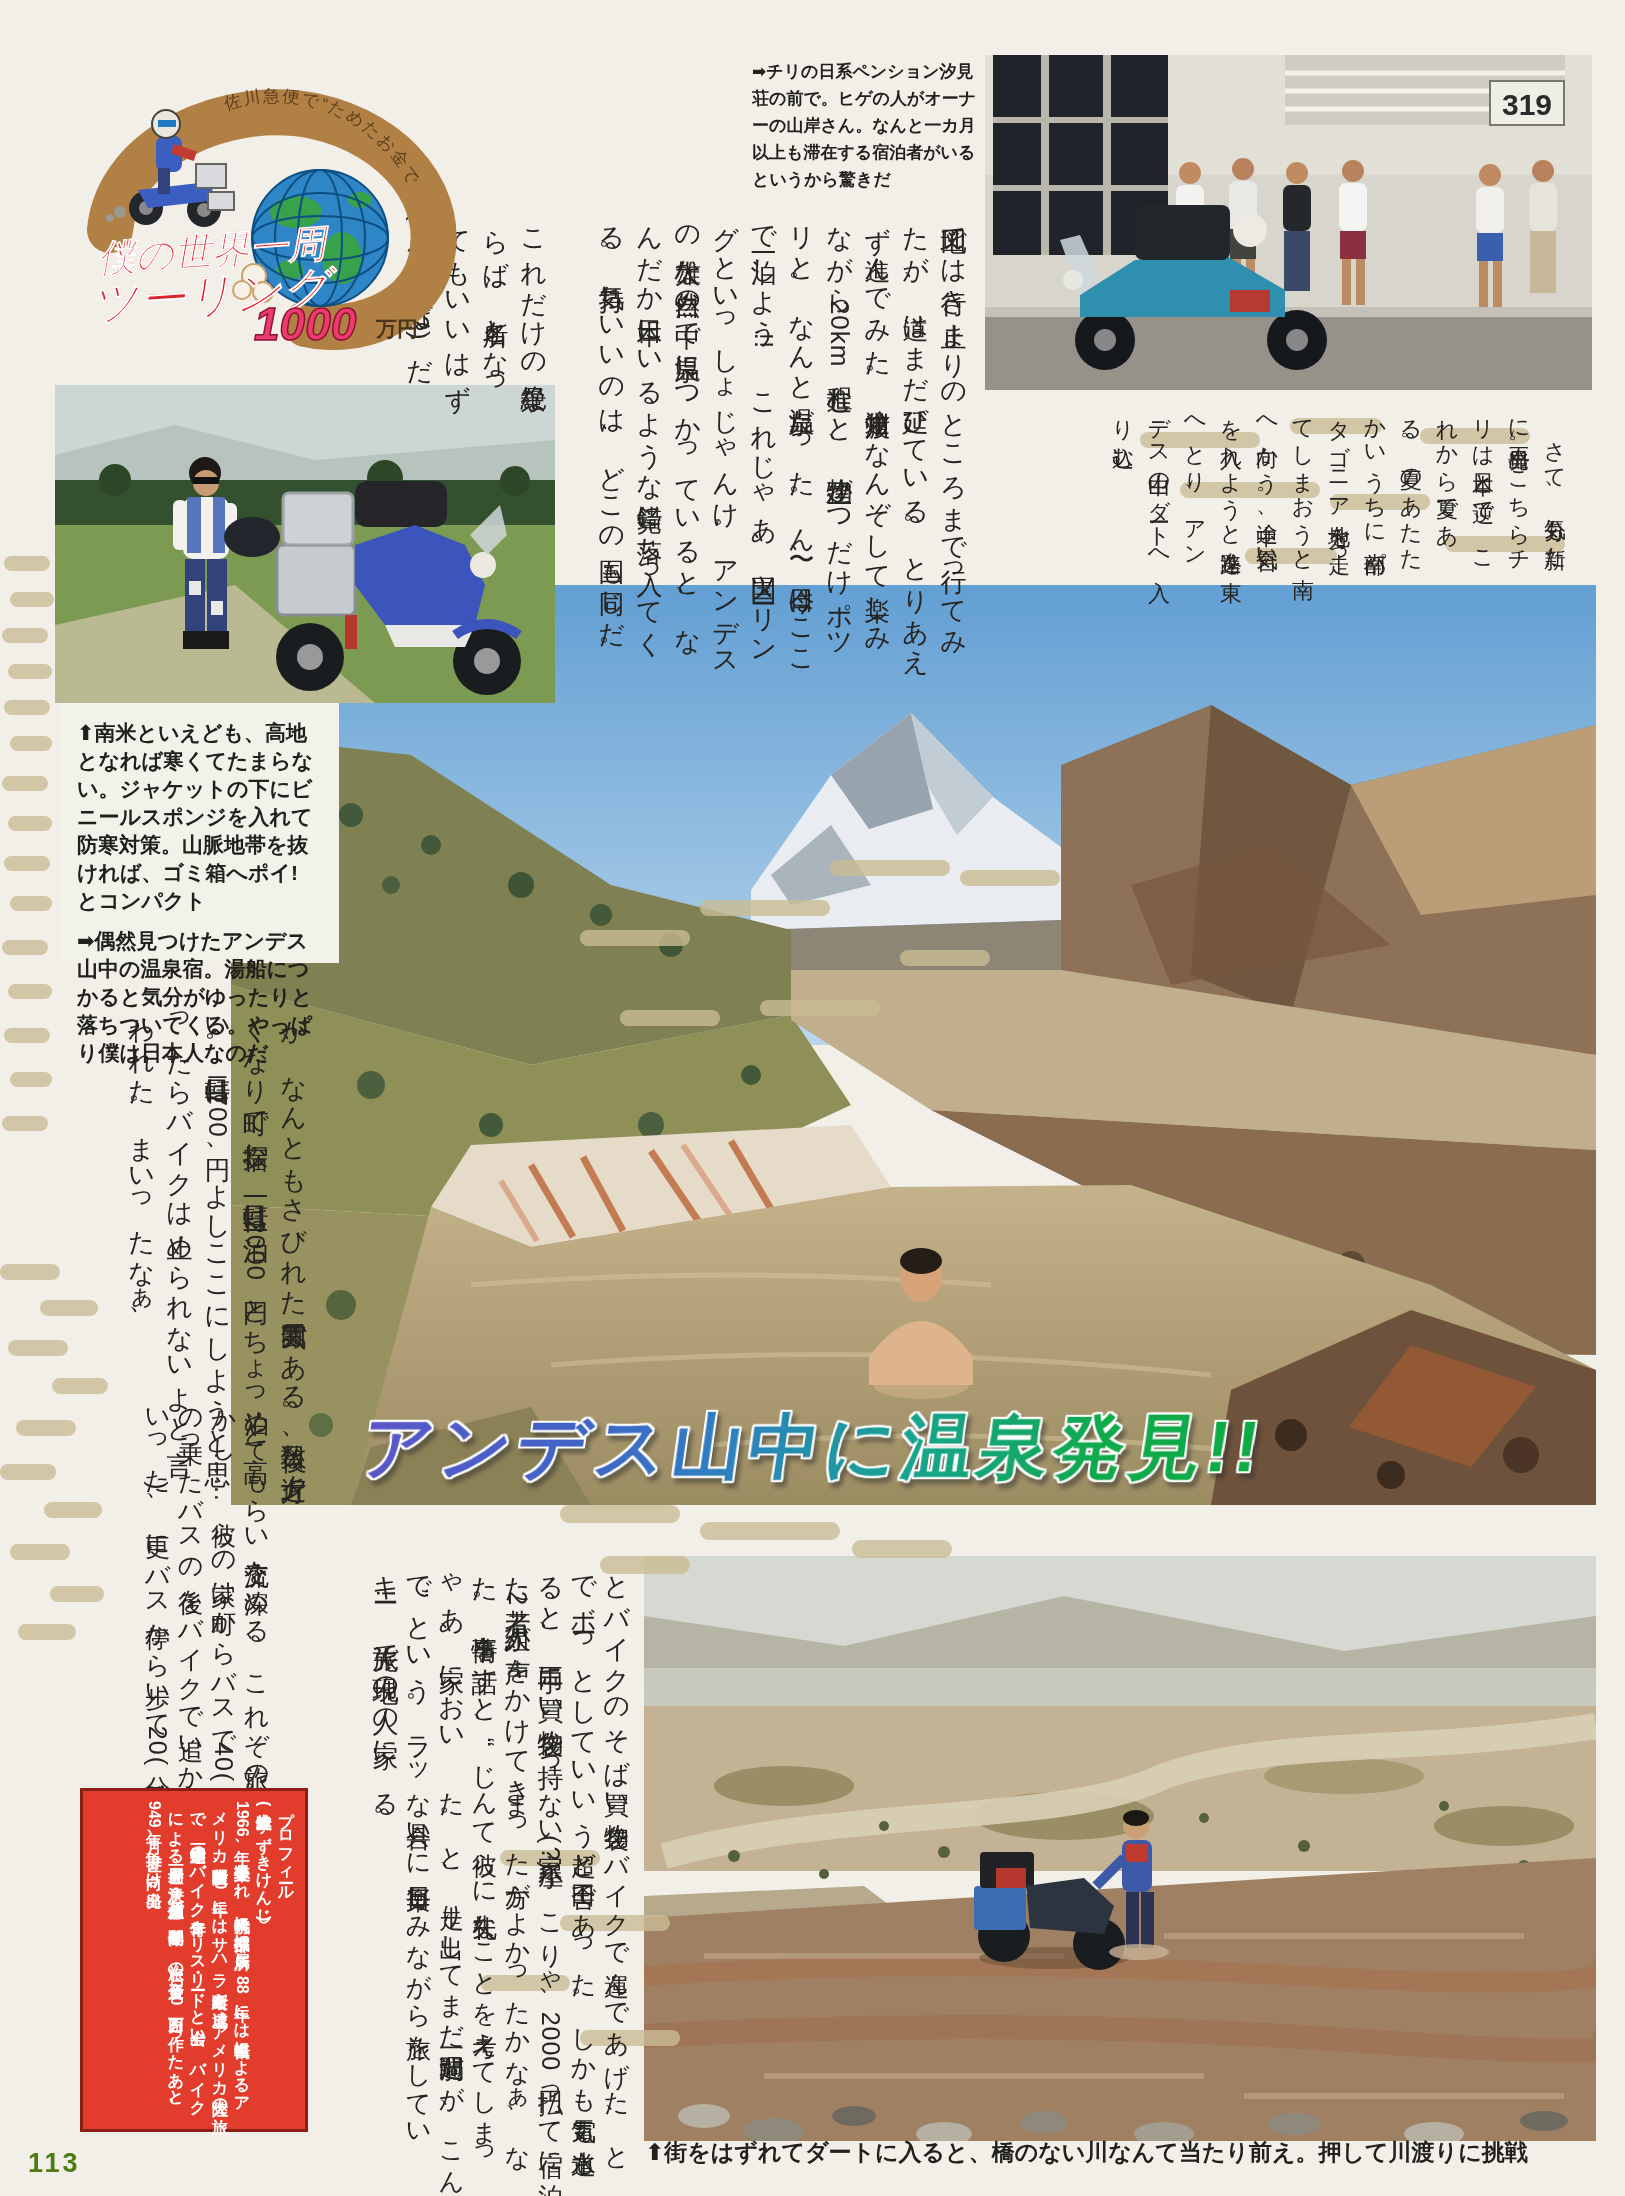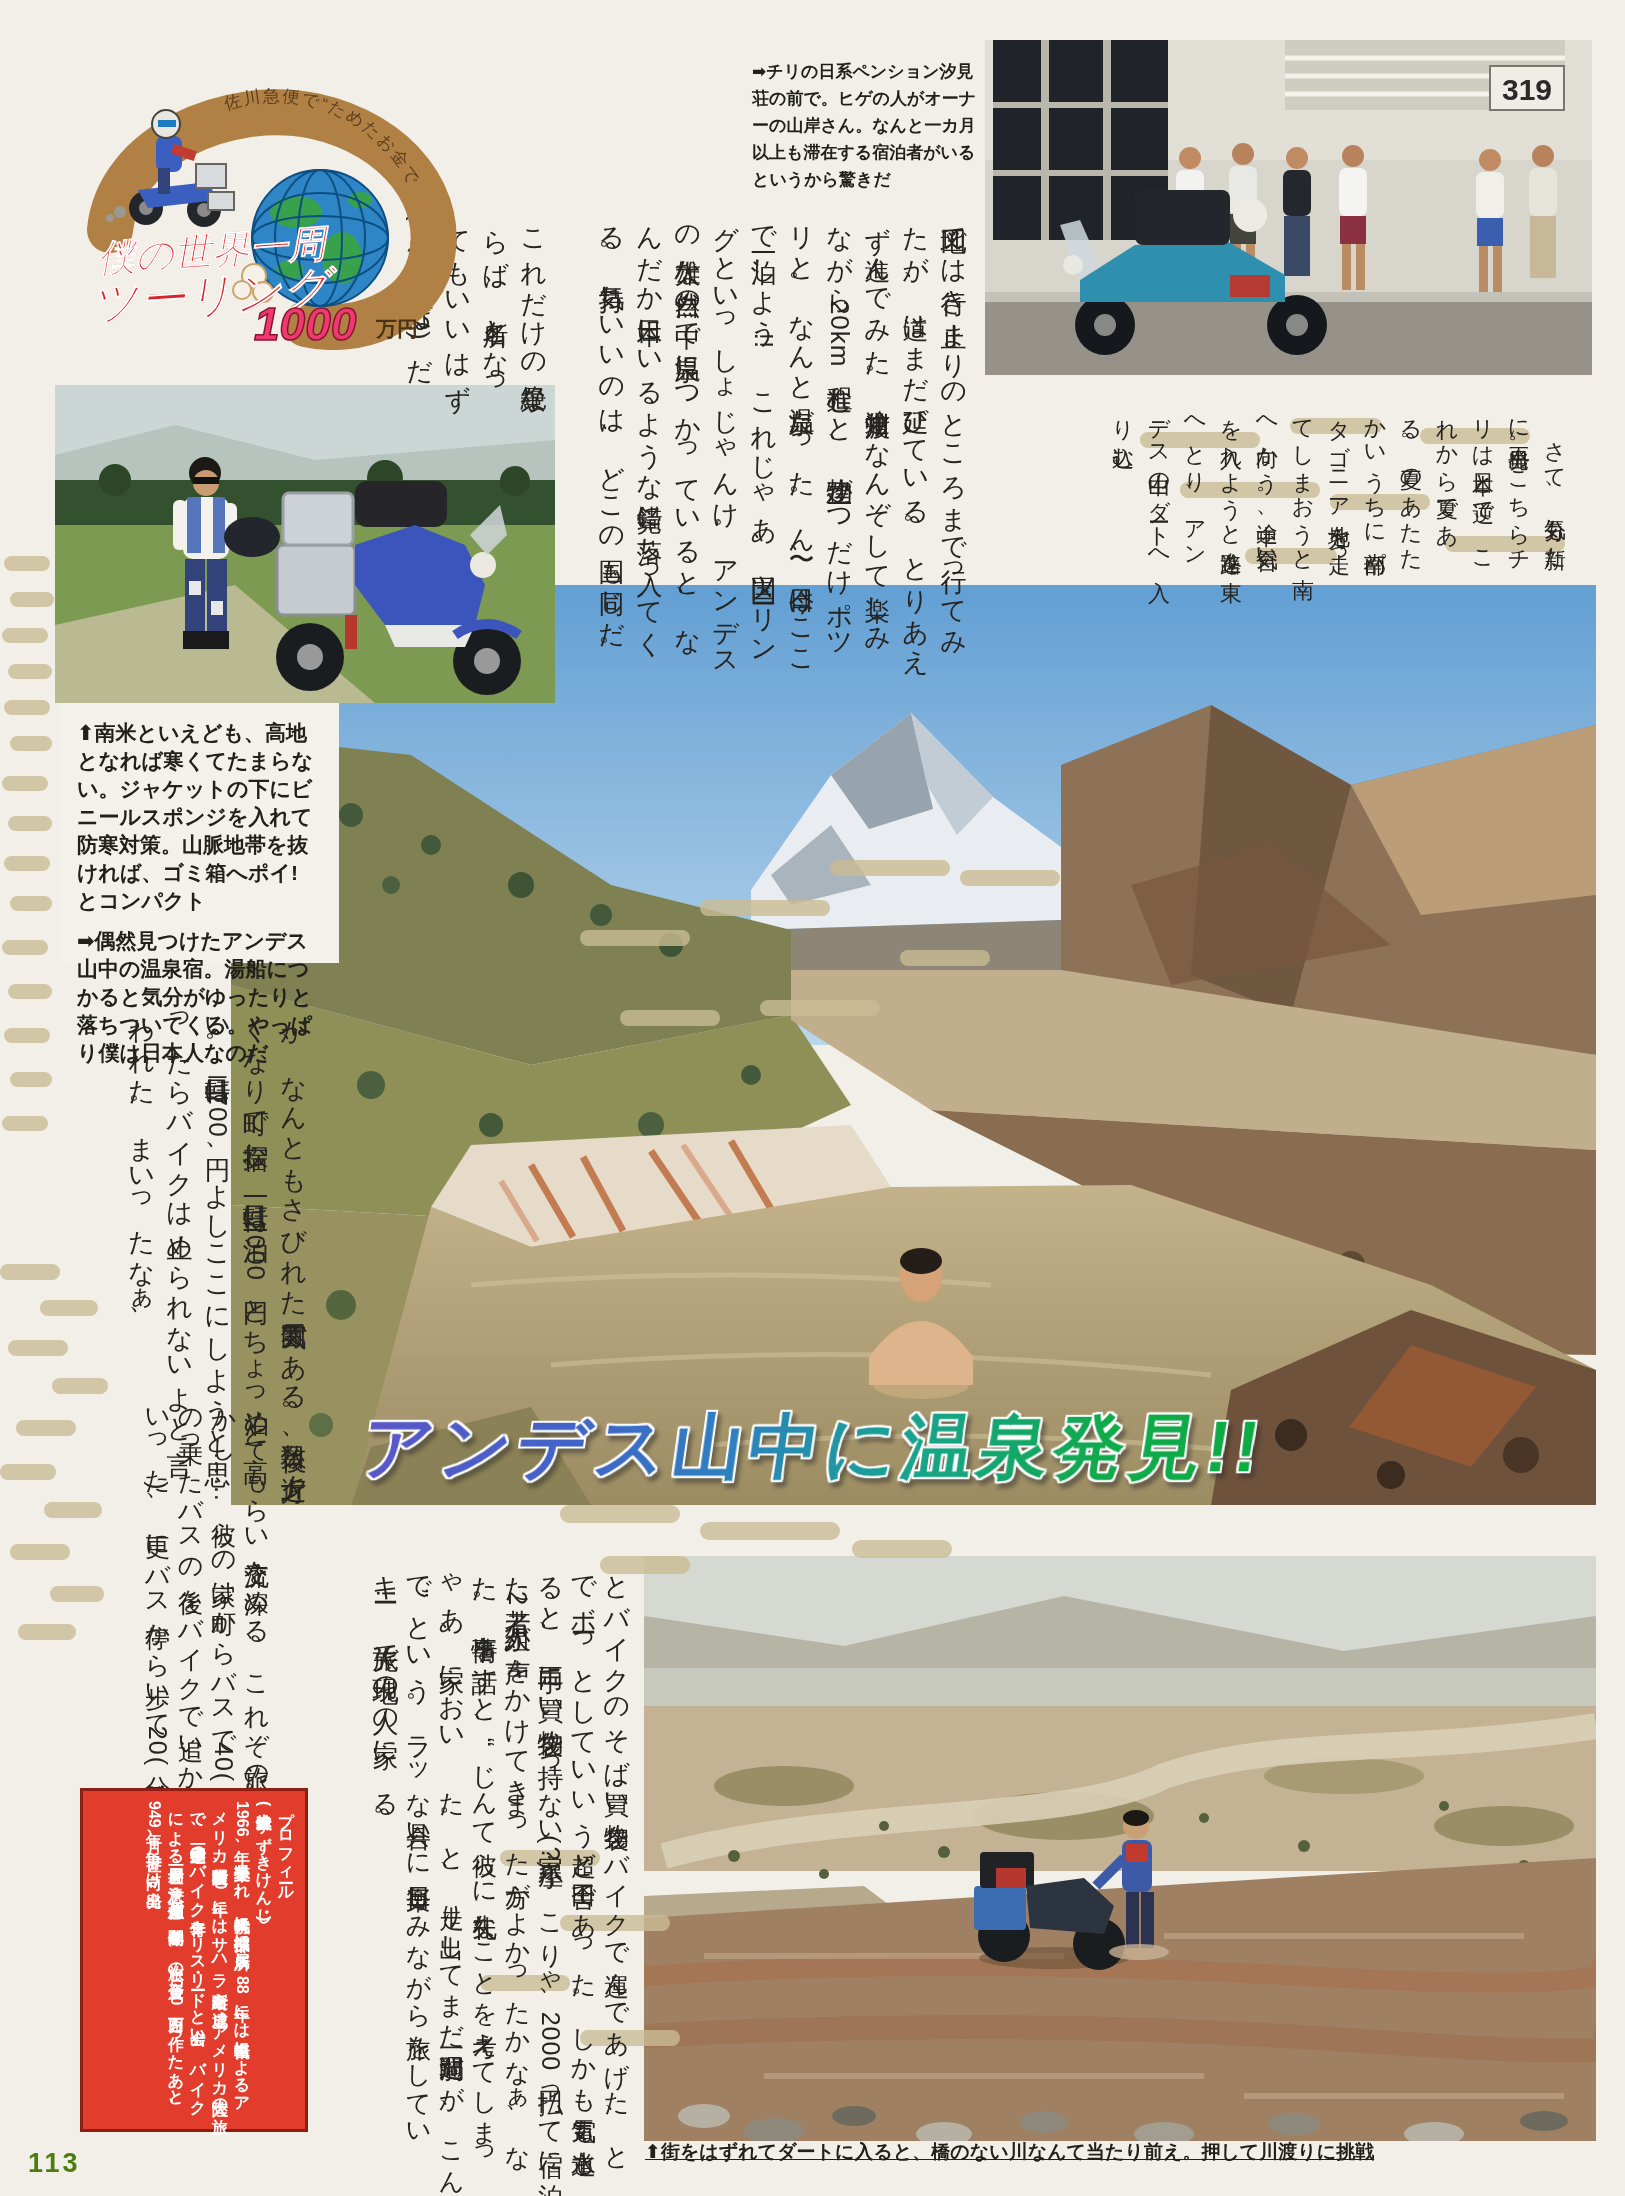--- a/index.html
+++ b/index.html
@@ -14,21 +14,21 @@
   #block-scenery{top:212px;right:1072px;height:192px;font-size:26px;line-height:38px;}
   #block-town{top:1000px;right:1312px;height:458px;font-size:26px;line-height:38px;}
   #block-stay{top:1392px;right:1352px;height:465px;font-size:25px;line-height:33px;}
   #block-youths{top:1558px;right:992px;height:238px;font-size:26px;line-height:33px;}
   #block-carry{top:1775px;right:992px;height:412px;font-size:25px;line-height:33px;}
   .caption{position:absolute;z-index:6;font-weight:700;color:#21201b;}
   #caption-top{left:752px;top:58px;width:234px;font-size:17px;line-height:27px;}
   #caption-left{left:59px;top:703px;width:268px;height:252px;font-size:21px;line-height:28px;
                 background:#f2f1ea;padding:4px 6px;z-index:4;}
   #caption-left p{margin:12px;}
-  #caption-bottom{left:645px;top:2140px;width:930px;font-size:19px;line-height:24px;text-decoration:underline;}
+  #caption-bottom{left:645px;top:2140px;width:930px;font-size:23px;line-height:24px;}
   #page-number{position:absolute;left:28px;top:2148px;font-size:27px;font-weight:700;
                letter-spacing:3px;color:#4d7c0f;z-index:6;}
   #headline{position:absolute;left:362px;top:1400px;z-index:7;font-size:71px;font-weight:900;
             letter-spacing:5px;transform:skewX(-8deg);
             background:linear-gradient(90deg,#5b55c9 0%,#3f66c6 25%,#2f7fc0 40%,#18a390 60%,#10aa4b 82%,#0cab43 100%);
             -webkit-background-clip:text;background-clip:text;color:transparent;
             filter:drop-shadow(2px 0 0 #ffffff) drop-shadow(-2px 0 0 #ffffff)
                    drop-shadow(0 2px 0 #ffffff) drop-shadow(0 -2px 0 #ffffff)
                    drop-shadow(4px 5px 2px rgba(40,40,40,.45));}
   #profile-box{position:absolute;left:80px;top:1788px;width:228px;height:344px;z-index:6;
@@ -157,21 +157,21 @@
         <polygon points="300,160 360,140 410,160 430,200 420,240 330,240 300,200" fill="#3b55bc"></polygon>
         <polygon points="330,240 420,240 410,262 340,262" fill="#e8e8e4"></polygon>
         <circle cx="428" cy="180" r="13" fill="#eceae0"></circle>
         <polygon points="415,150 445,120 452,150 432,170" fill="#cfd6da" opacity=".85"></polygon>
         <path d="M400 250 Q432 228 464 250" stroke="#3b55bc" stroke-width="10" fill="none"></path>
         <rect x="290" y="230" width="12" height="34" fill="#b5372e"></rect>
       </g>
     </svg>
   </div>
 
-  <div class="photo" style="left:985px;top:40px;">
+  <div class="photo" style="left:985px;top:55px;">
     <svg width="607" height="335" viewBox="0 0 607 335">
       <rect width="607" height="335" fill="#d8d5cc"></rect>
       <rect width="607" height="120" fill="#e2dfd6"></rect>
       <g>
         <rect x="8" y="0" width="175" height="200" fill="#20242a"></rect>
         <rect x="56" y="0" width="8" height="200" fill="#b9b6ac"></rect>
         <rect x="118" y="0" width="8" height="200" fill="#b9b6ac"></rect>
         <rect x="8" y="62" width="175" height="6" fill="#b9b6ac"></rect>
         <rect x="8" y="130" width="175" height="6" fill="#b9b6ac"></rect>
       </g>

